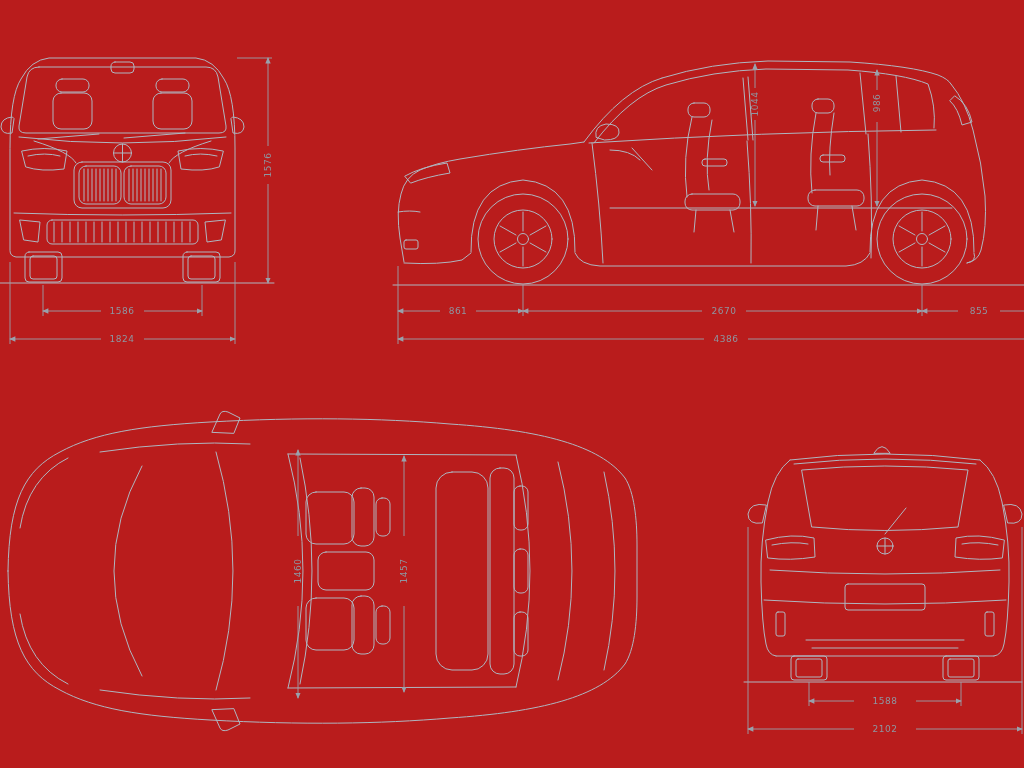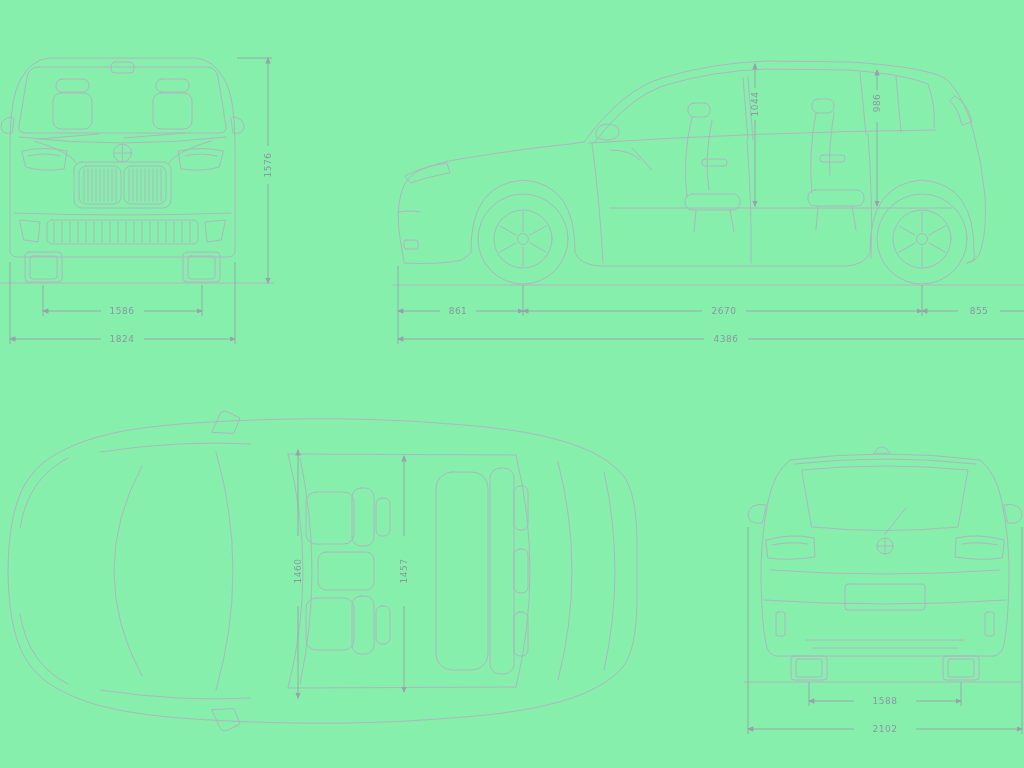--- a/index.html
+++ b/index.html
@@ -1,16 +1,16 @@
 <!DOCTYPE html>
 <html><head>
 <meta charset="utf-8">
 <style>
   html,body{margin:0;padding:0;background:#f4f4f3;}
-  #stage{position:relative;width:1024px;height:768px;background:#86efac;overflow:hidden;}
+  #stage{position:relative;width:1024px;height:768px;background:#b91c1c;overflow:hidden;}
   svg{display:block;}
   .a{stroke:#afb6c0;fill:none;stroke-width:1;stroke-linecap:round;stroke-linejoin:round;}
   .d{stroke:#99a1ac;fill:none;stroke-width:0.9;}
   .dt{fill:#8e96a1;font-family:"DejaVu Sans",sans-serif;font-size:9px;letter-spacing:0.5px;}
 </style>
 </head>
 <body>
 
 <div id="stage">
 <svg width="1024" height="768" viewBox="0 0 1024 768">

